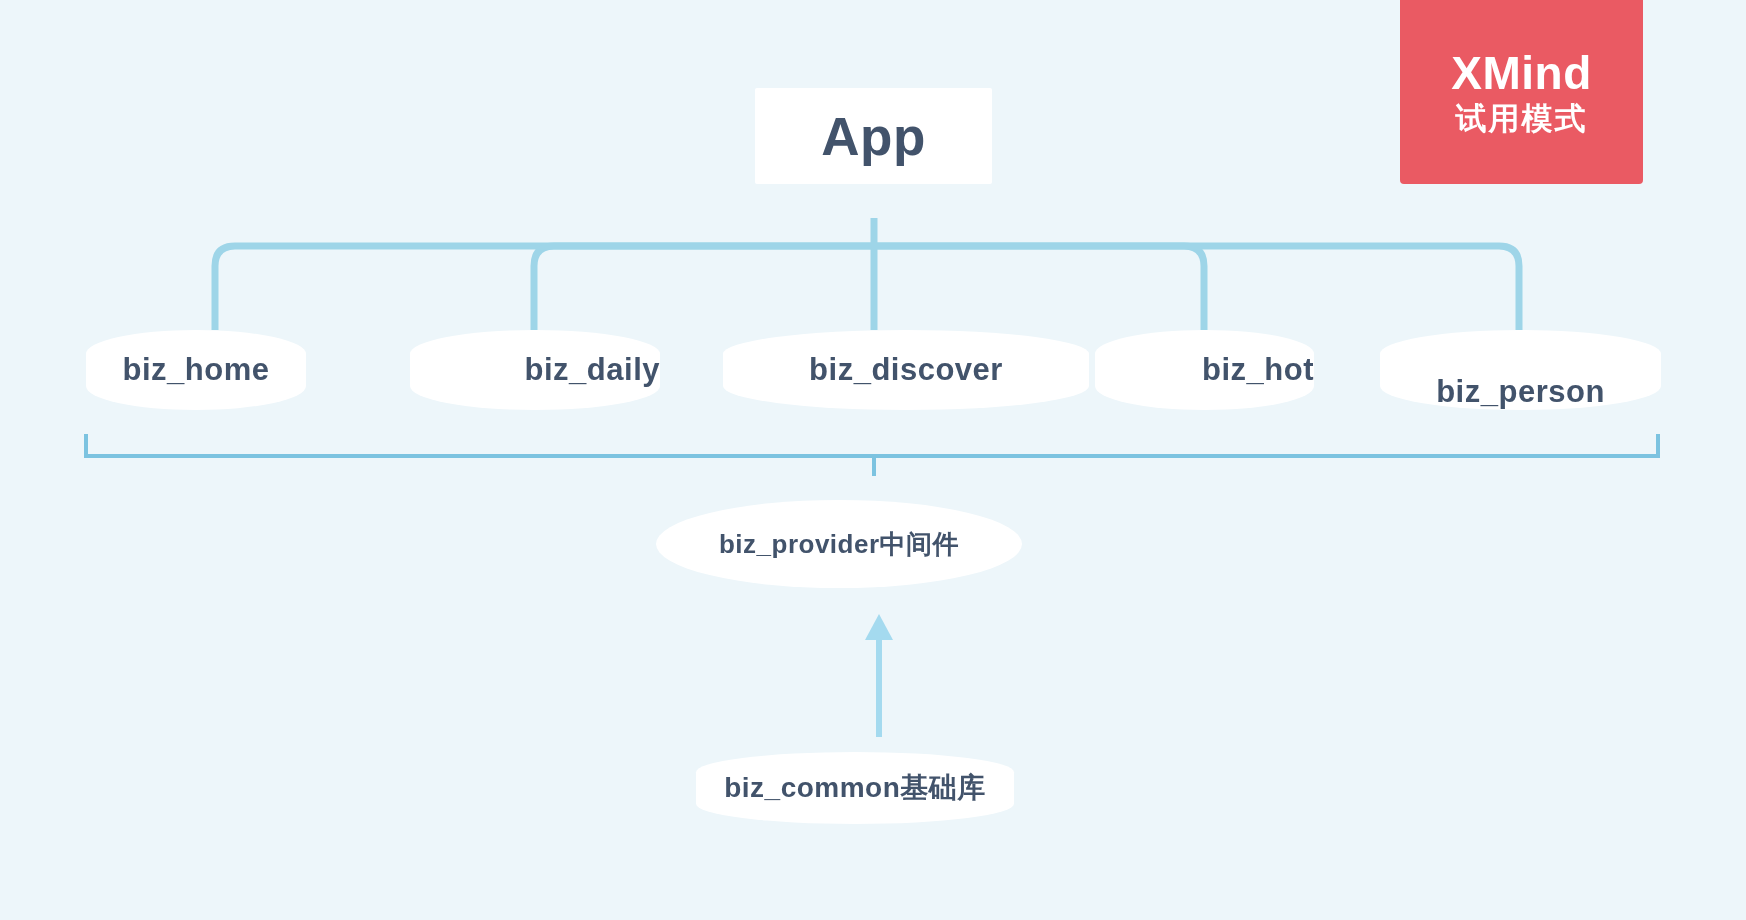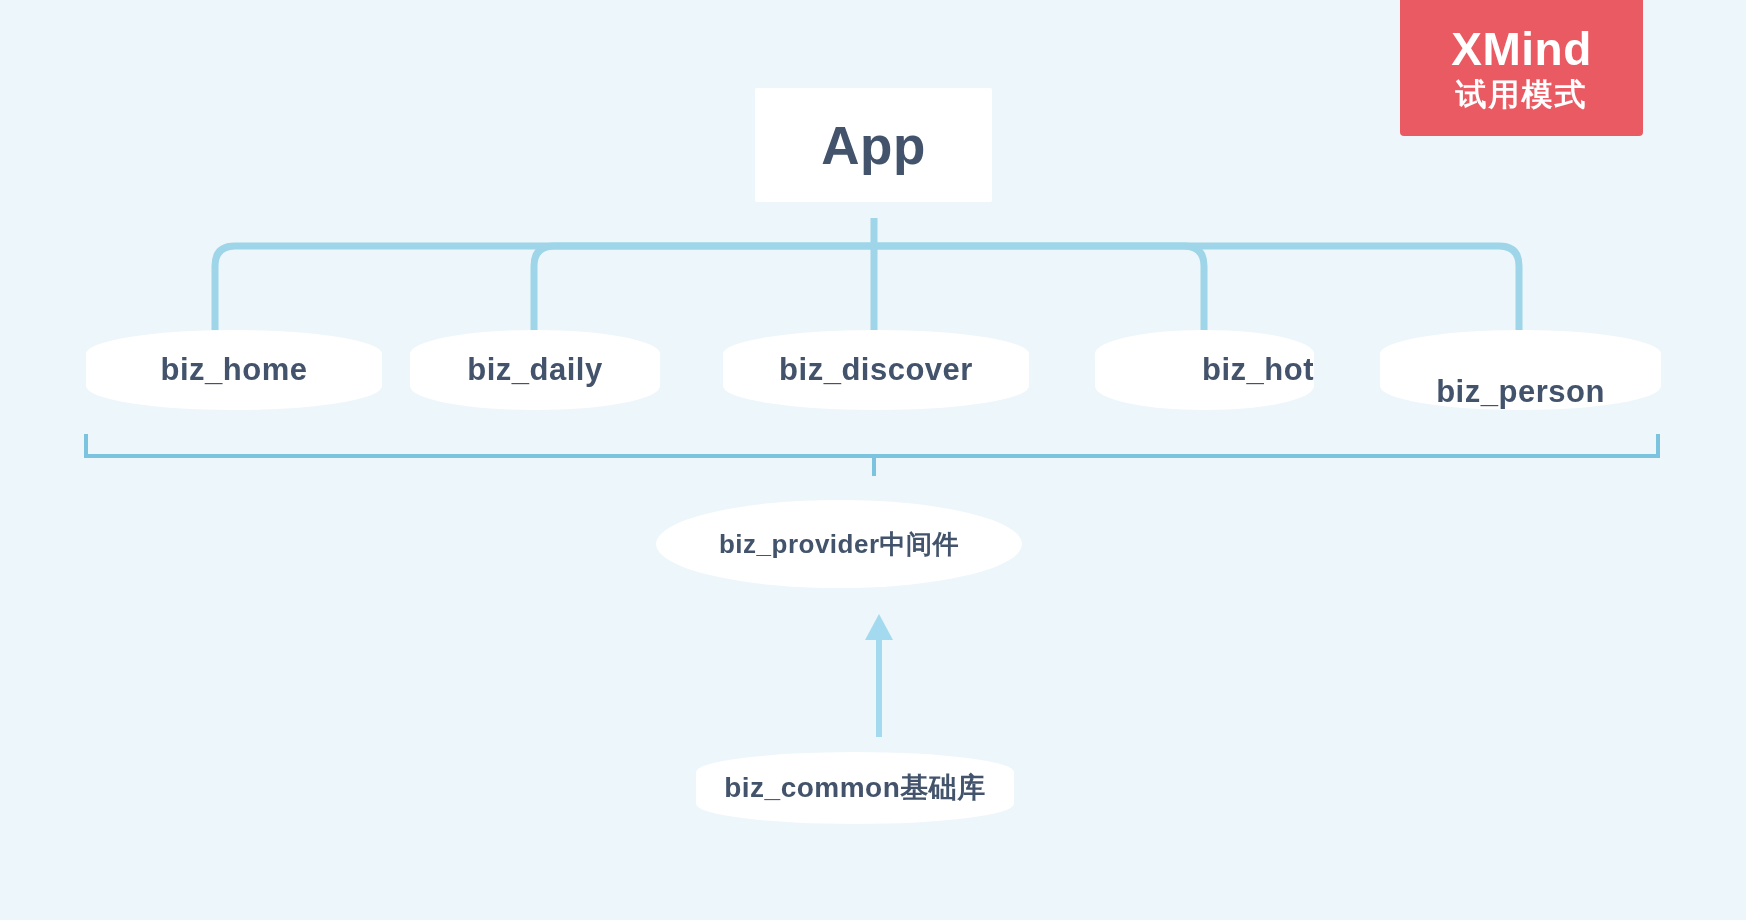--- a/index.html
+++ b/index.html
@@ -41,36 +41,36 @@
     font-weight: bold;
     letter-spacing: 0.5px;
     white-space: nowrap;
     box-sizing: border-box;
   }
 
   .node-root {
     left: 755px;
     top: 88px;
     width: 237px;
-    height: 114px;
+    height: 96px;
     font-size: 53px;
     border-radius: 2px;
   }
 
   
   .node-lens {
     border-radius: 50% / 30%;
     font-size: 31px;
     height: 80px;
     top: 330px;
   }
 
-  .n-home    { left: 86px;   width: 296px; }
-  .n-daily   { left: 410px;  width: 250px; }
-  .n-discover{ left: 723px;  width: 306px; }
+  .n-home    { left: 86px;   width: 220px; }
+  .n-daily   { left: 410px;  width: 250px; justify-content: flex-end; }
+  .n-discover{ left: 723px;  width: 366px; }
   .n-hot     { left: 1095px; width: 219px; justify-content: flex-end; }
   .n-person  { left: 1380px; width: 281px; align-items: flex-end; }
 
   .node-ellipse {
     left: 656px;
     top: 500px;
     width: 366px;
     height: 88px;
     border-radius: 50%;
     font-size: 26px;
@@ -84,21 +84,21 @@
     border-radius: 50% / 28%;
     font-size: 28px;
   }
 
   
   #xmind-badge {
     position: absolute;
     left: 1400px;
     top: 0px;
     width: 243px;
-    height: 136px;
+    height: 184px;
     background: #ea5a63;
     border-bottom-left-radius: 4px;
     border-bottom-right-radius: 4px;
     display: flex;
     flex-direction: column;
     align-items: center;
     justify-content: center;
     color: #ffffff;
   }
   #xmind-wordmark {

